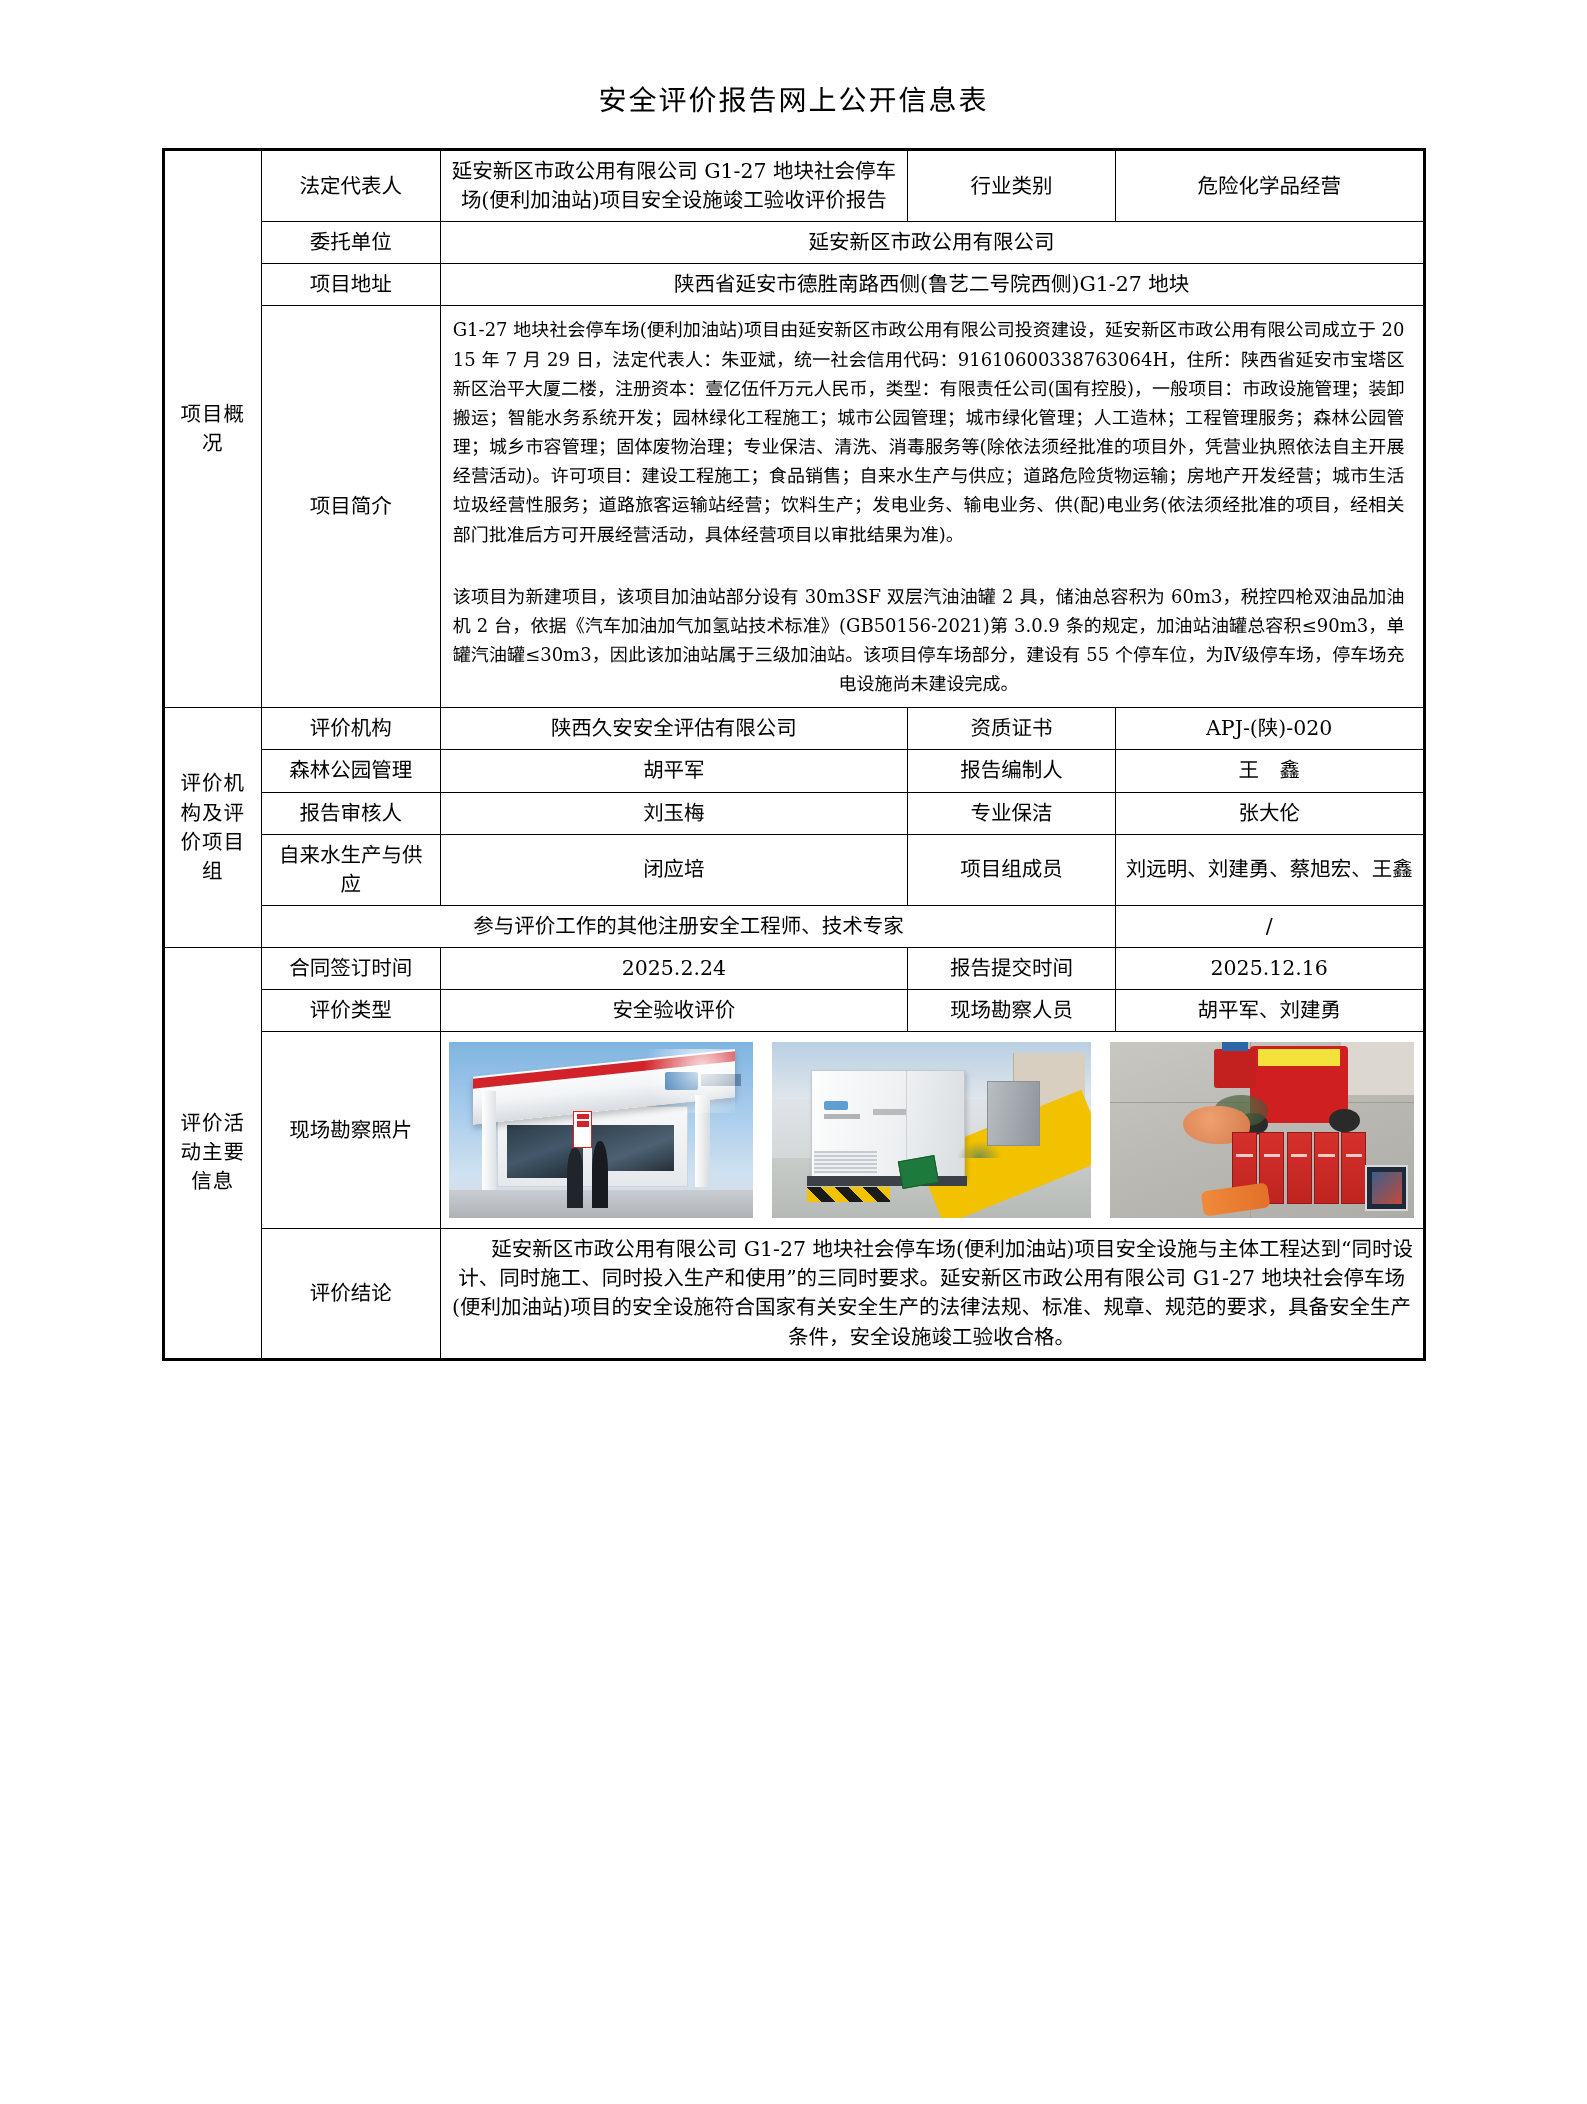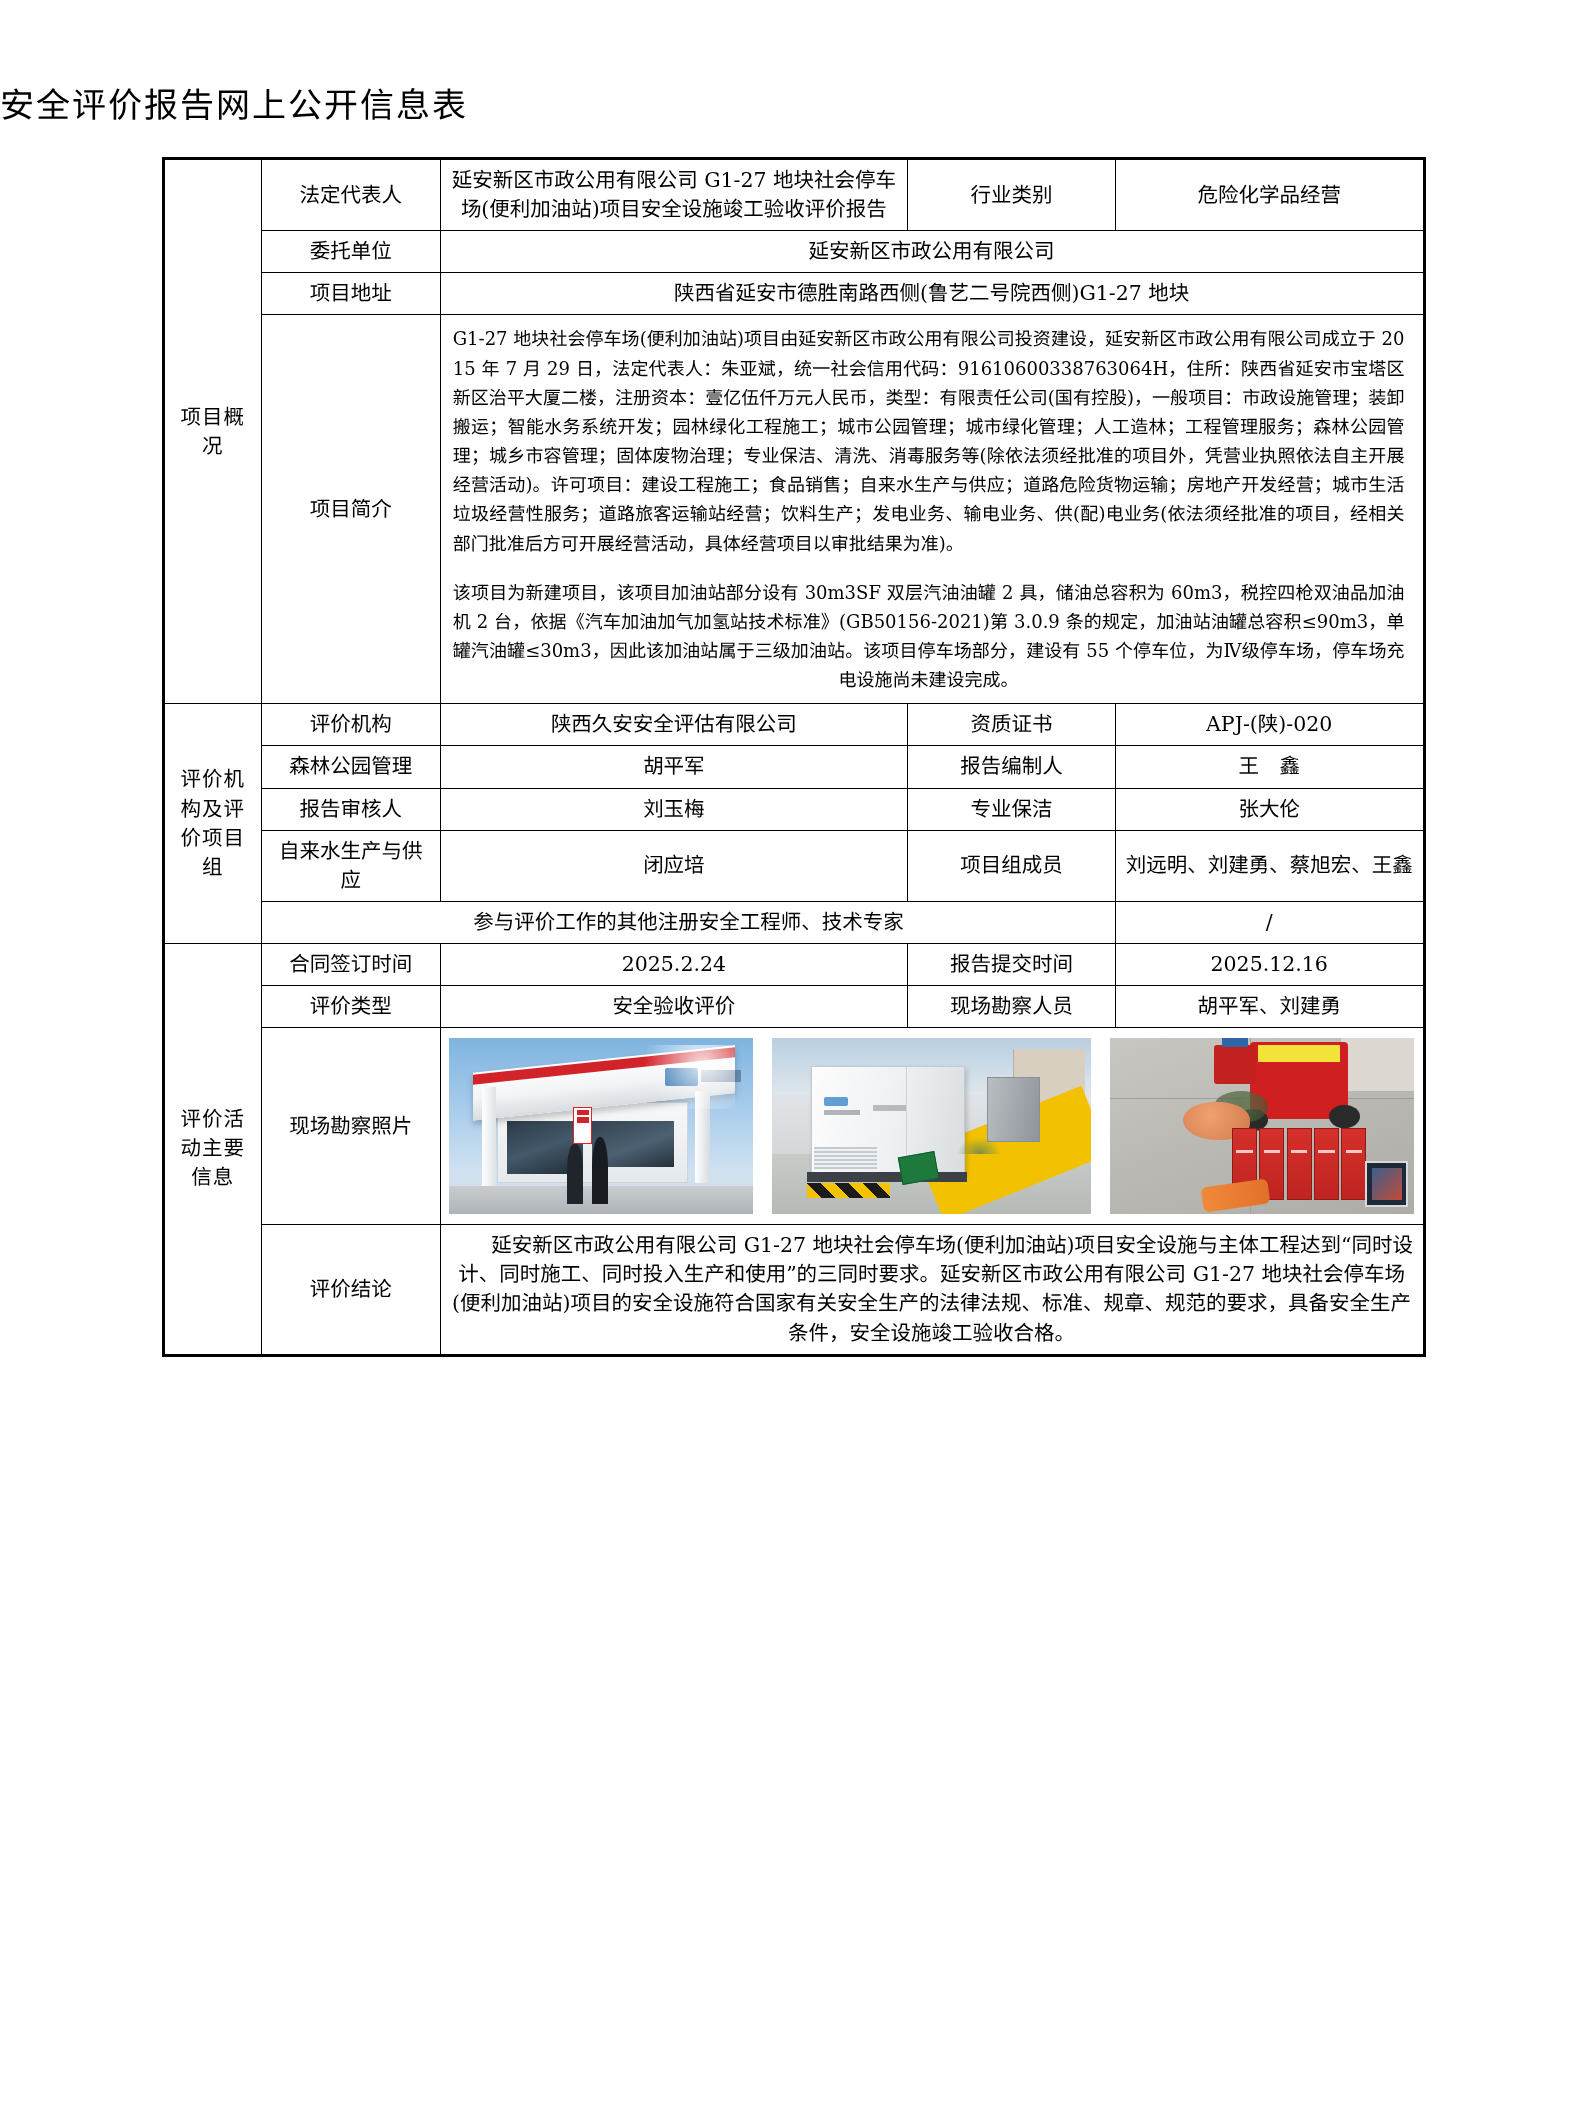--- a/index.html
+++ b/index.html
@@ -16,21 +16,22 @@
     -webkit-font-smoothing: antialiased;
   }
   .page {
     position: relative;
     width: 1587px;
     height: 2104px;
     box-sizing: border-box;
     padding: 0;
   }
   .doc-title {
-    font-size: 34px;
+    text-align: center;
+    font-size: 28px;
     font-weight: 500;
     letter-spacing: 2px;
     padding-top: 78px;
     padding-bottom: 30px;
     font-family: "DejaVu Sans", "Liberation Sans", sans-serif;
   }
   table.main {
     border-collapse: collapse;
     table-layout: fixed;
     width: 1264px;
@@ -70,21 +71,21 @@
     font-size: 18px;
     line-height: 1.62;
     padding: 3px 10px 3px 4px;
     margin: 0;
   }
   .para.lastcenter { text-align-last: center; }
   .cell-para-wrap {
     text-align: left;
     padding: 10px 12px 12px 12px;
   }
-  .cell-para-wrap .para + .para { margin-top: 14px; }
+  .cell-para-wrap .para + .para { margin-top: 27px; }
 
   .conclusion {
     text-align: justify;
     text-justify: inter-ideograph;
     text-indent: 2em;
     font-size: 22px;
     line-height: 1.95;
     padding: 14px 14px 16px 14px;
   }
 

